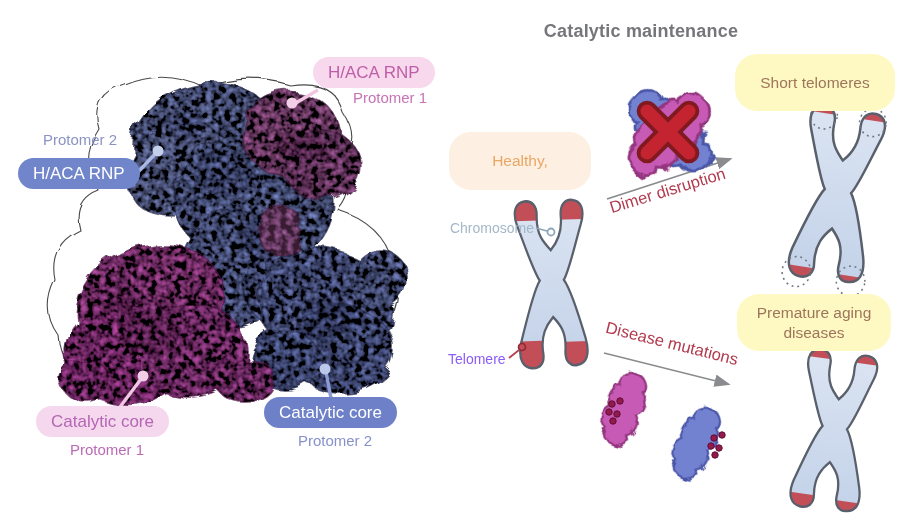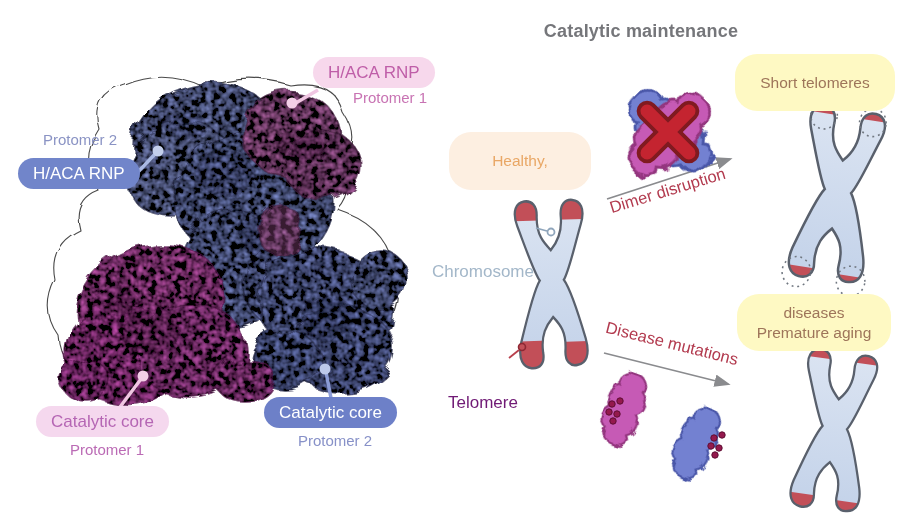--- a/index.html
+++ b/index.html
@@ -13,21 +13,21 @@
   .pill.bluesolid{background:#7185ca;color:#ffffff;}
   .pill.pinklight2{background:#f5d8ee;color:#b566b4;}
   .pill.bluesolid2{background:#6d80c8;color:#ffffff;}
   .protomer{position:absolute;font-size:15px;white-space:nowrap;text-align:center;}
   .p-pink{color:#c873b3;} .p-blue{color:#8a93c4;} .p-pink2{color:#bb6bb5;} .p-blue2{color:#8791c8;}
   .roundbox{position:absolute;border-radius:22px;text-align:center;font-size:15.5px;
             display:flex;flex-direction:column;justify-content:center;line-height:1.25;}
   .healthybox{background:#fdefe1;color:#e9a765;}
   .outcomebox{background:#fef9c3;color:#9e755a;}
   .redlabel{position:absolute;color:#b23a4e;font-size:16.5px;white-space:nowrap;text-align:center;}
-  .smalllabel{position:absolute;font-size:17px;white-space:nowrap;margin-top:42px;}
+  .smalllabel{position:absolute;font-size:14px;white-space:nowrap;}
 </style>
 </head>
 <body>
 
 <div id="fig">
 
   <div class="abs title" style="left:521px;top:21px;width:240px;">Catalytic maintenance</div>
 
   <svg class="abs" style="left:30px;top:50px;" width="410" height="430" viewBox="30 50 410 430">
     <defs>
@@ -219,23 +219,23 @@
 
   <div class="roundbox healthybox" style="left:449px;top:116px;width:142px;height:58px;margin-top:16px;">
     <span>Healthy,</span>
   </div>
 
   <div class="roundbox outcomebox" style="left:735px;top:54px;width:160px;height:57px;">
     <span>Short telomeres</span>
   </div>
 
   <div class="roundbox outcomebox" style="left:737px;top:294px;width:154px;height:57px;">
+    <span>Premature aging</span>
     <span>diseases</span>
-    <span>Premature aging</span>
   </div>
 
   <div class="redlabel" style="left:595px;top:181px;width:145px;transform:rotate(-17deg);">Dimer disruption</div>
   <div class="redlabel" style="left:594px;top:334px;width:156px;transform:rotate(14deg);">Disease mutations</div>
 
   <div class="smalllabel" style="left:428px;top:220px;width:106px;text-align:right;color:#a3b7c9;">Chromosome</div>
-  <div class="smalllabel" style="left:448px;top:351px;color:#701a75;">Telomere</div>
+  <div class="smalllabel" style="left:448px;top:351px;color:#8b5cf6;">Telomere</div>
 
 </div>
 
 </body></html>

